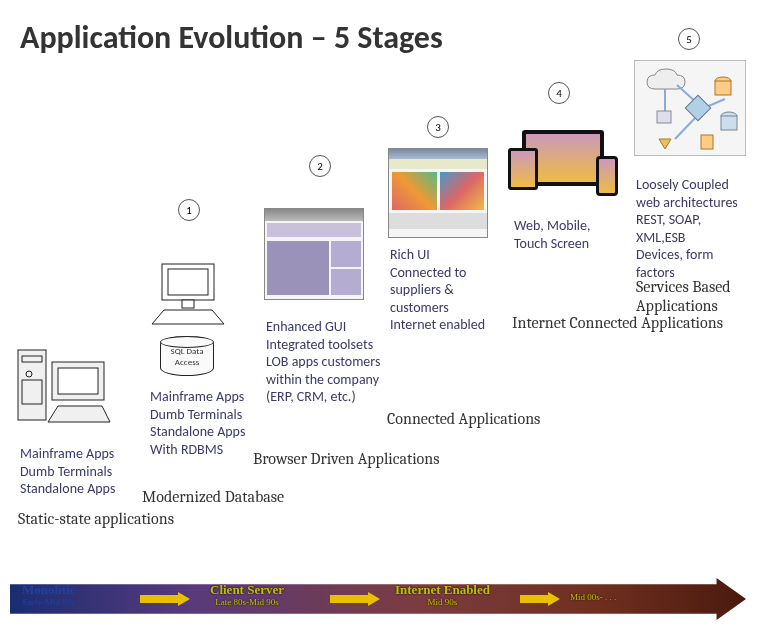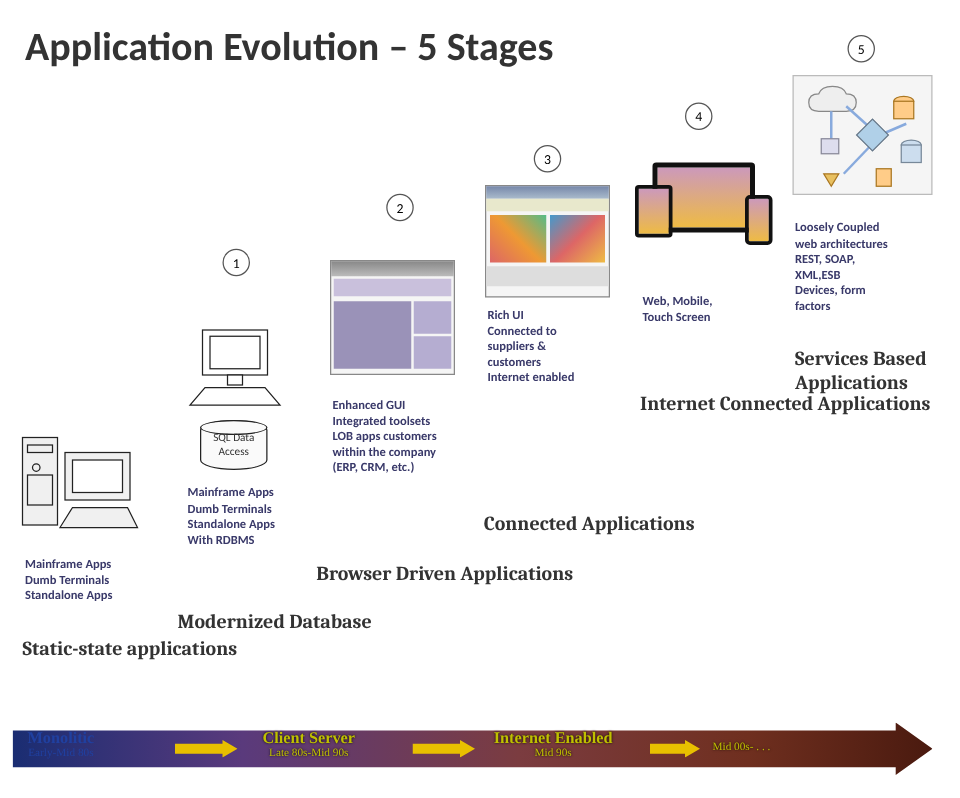--- a/index.html
+++ b/index.html
@@ -26,30 +26,29 @@
     border: 1px solid #555;
     border-radius: 50%;
     display: flex;
     align-items: center;
     justify-content: center;
     font-size: 11px;
     background: #fff;
   }
   .desc {
     position: absolute;
-    font-size: 10px;
+    font-size: 14px;
     color: #3a3a6a;
     line-height: 1.25;
     white-space: pre-line;
-    font-weight: bold;
   }
   .stage-title {
     position: absolute;
     font-family: Cambria, Georgia, serif;
-    font-weight: bold;
+    font-weight: normal;
     font-size: 16px;
     color: #333;
     text-align: center;
     line-height: 1.2;
   }
   .thumb {
     position: absolute;
     border: 1px solid #888;
     background: #f5f5f5;
   }
@@ -175,21 +174,21 @@
 customers
 Internet enabled</div>
 <div class="stage-title" style="left:387px; top:410px">Connected
 Applications</div>
 
 <div style="position:absolute; left:508px; top:130px; width:110px; height:74px">
   <div style="position:absolute;left:14px;top:0;width:82px;height:56px;border:4px solid #111;border-radius:3px;background:linear-gradient(#c9b,#eb4)"></div>
   <div style="position:absolute;left:0;top:18px;width:30px;height:42px;border:3px solid #111;border-radius:3px;background:linear-gradient(#c9b,#eb4)"></div>
   <div style="position:absolute;right:0;top:26px;width:22px;height:40px;border:3px solid #111;border-radius:4px;background:linear-gradient(#c9b,#eb4)"></div>
 </div>
-<div class="desc" style="left:514px; top:235px">Web, Mobile,
+<div class="desc" style="left:514px; top:217px">Web, Mobile,
 Touch Screen</div>
 <div class="stage-title" style="left:512px; top:314px">Internet
 Connected
 Applications</div>
 
 <div class="thumb" style="left:634px; top:60px; width:112px; height:96px; border-color:#bbb">
   <svg width="112" height="96">
     <path d="M20 14 q-8 0 -8 7 q0 7 8 7 h22 q8 0 8 -7 q0 -7 -8 -7 q-2 -6 -11 -6 q-9 0 -11 6 z" fill="#eee" stroke="#888"></path>
     <line x1="42" y1="24" x2="62" y2="42" stroke="#8ad" stroke-width="2"></line>
     <line x1="30" y1="28" x2="30" y2="50" stroke="#8ad" stroke-width="2"></line>

